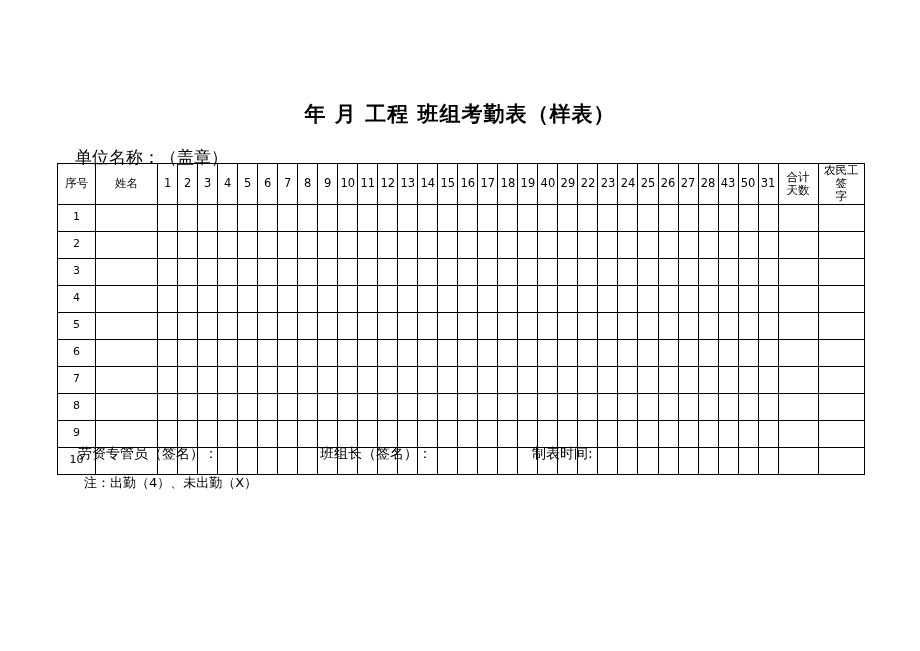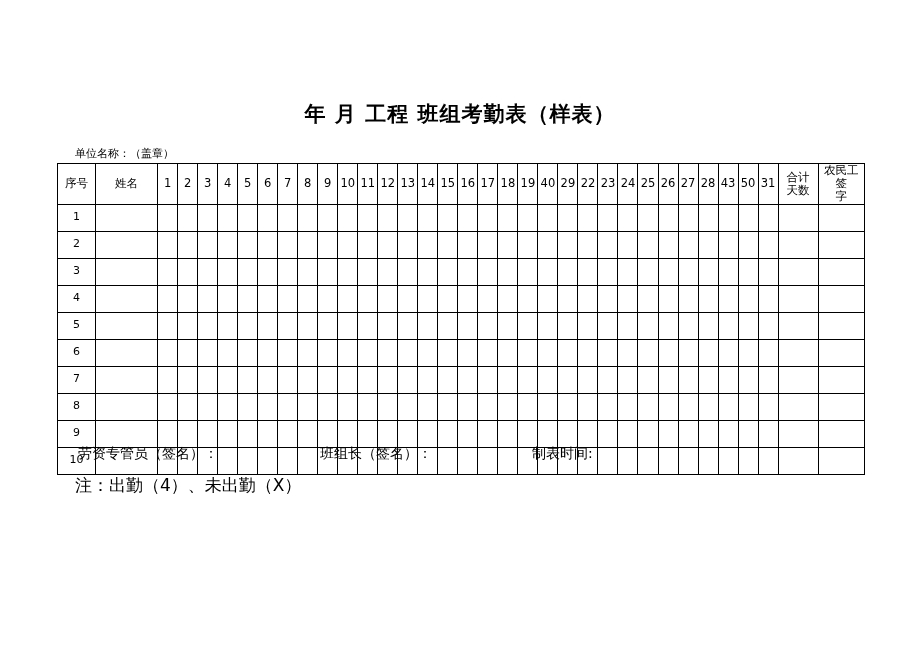--- a/index.html
+++ b/index.html
@@ -29,21 +29,21 @@
     text-align: center;
     font-size: 21px;
     font-weight: bold;
     letter-spacing: 1px;
     font-family: "DejaVu Sans", "Liberation Sans", sans-serif;
   }
   .unit-line {
     position: absolute;
     top: 146px;
     left: 75px;
-    font-size: 11px;
+    font-size: 17px;
     font-family: "DejaVu Sans", "Liberation Sans", sans-serif;
   }
   .table-wrap {
     position: absolute;
     top: 163px;
     left: 57px;
     width: 808px;
   }
   table.attendance {
     border-collapse: collapse;
@@ -83,22 +83,22 @@
     height: 20px;
     font-size: 14px;
     font-family: "DejaVu Sans", "Liberation Sans", sans-serif;
   }
   .f-1 { position: absolute; left: 78px; top: 0; }
   .f-2 { position: absolute; left: 320px; top: 0; }
   .f-3 { position: absolute; left: 532px; top: 0; }
   .note-line {
     position: absolute;
     top: 474px;
-    left: 75px;
-    font-size: 17px;
+    left: 84px;
+    font-size: 13px;
     font-family: "DejaVu Sans", "Liberation Sans", sans-serif;
   }
 </style>
 </head>
 <body>
 
 <div class="page">
 
   <div class="doc-title">年  月  工程  班组考勤表（样表）</div>
 

